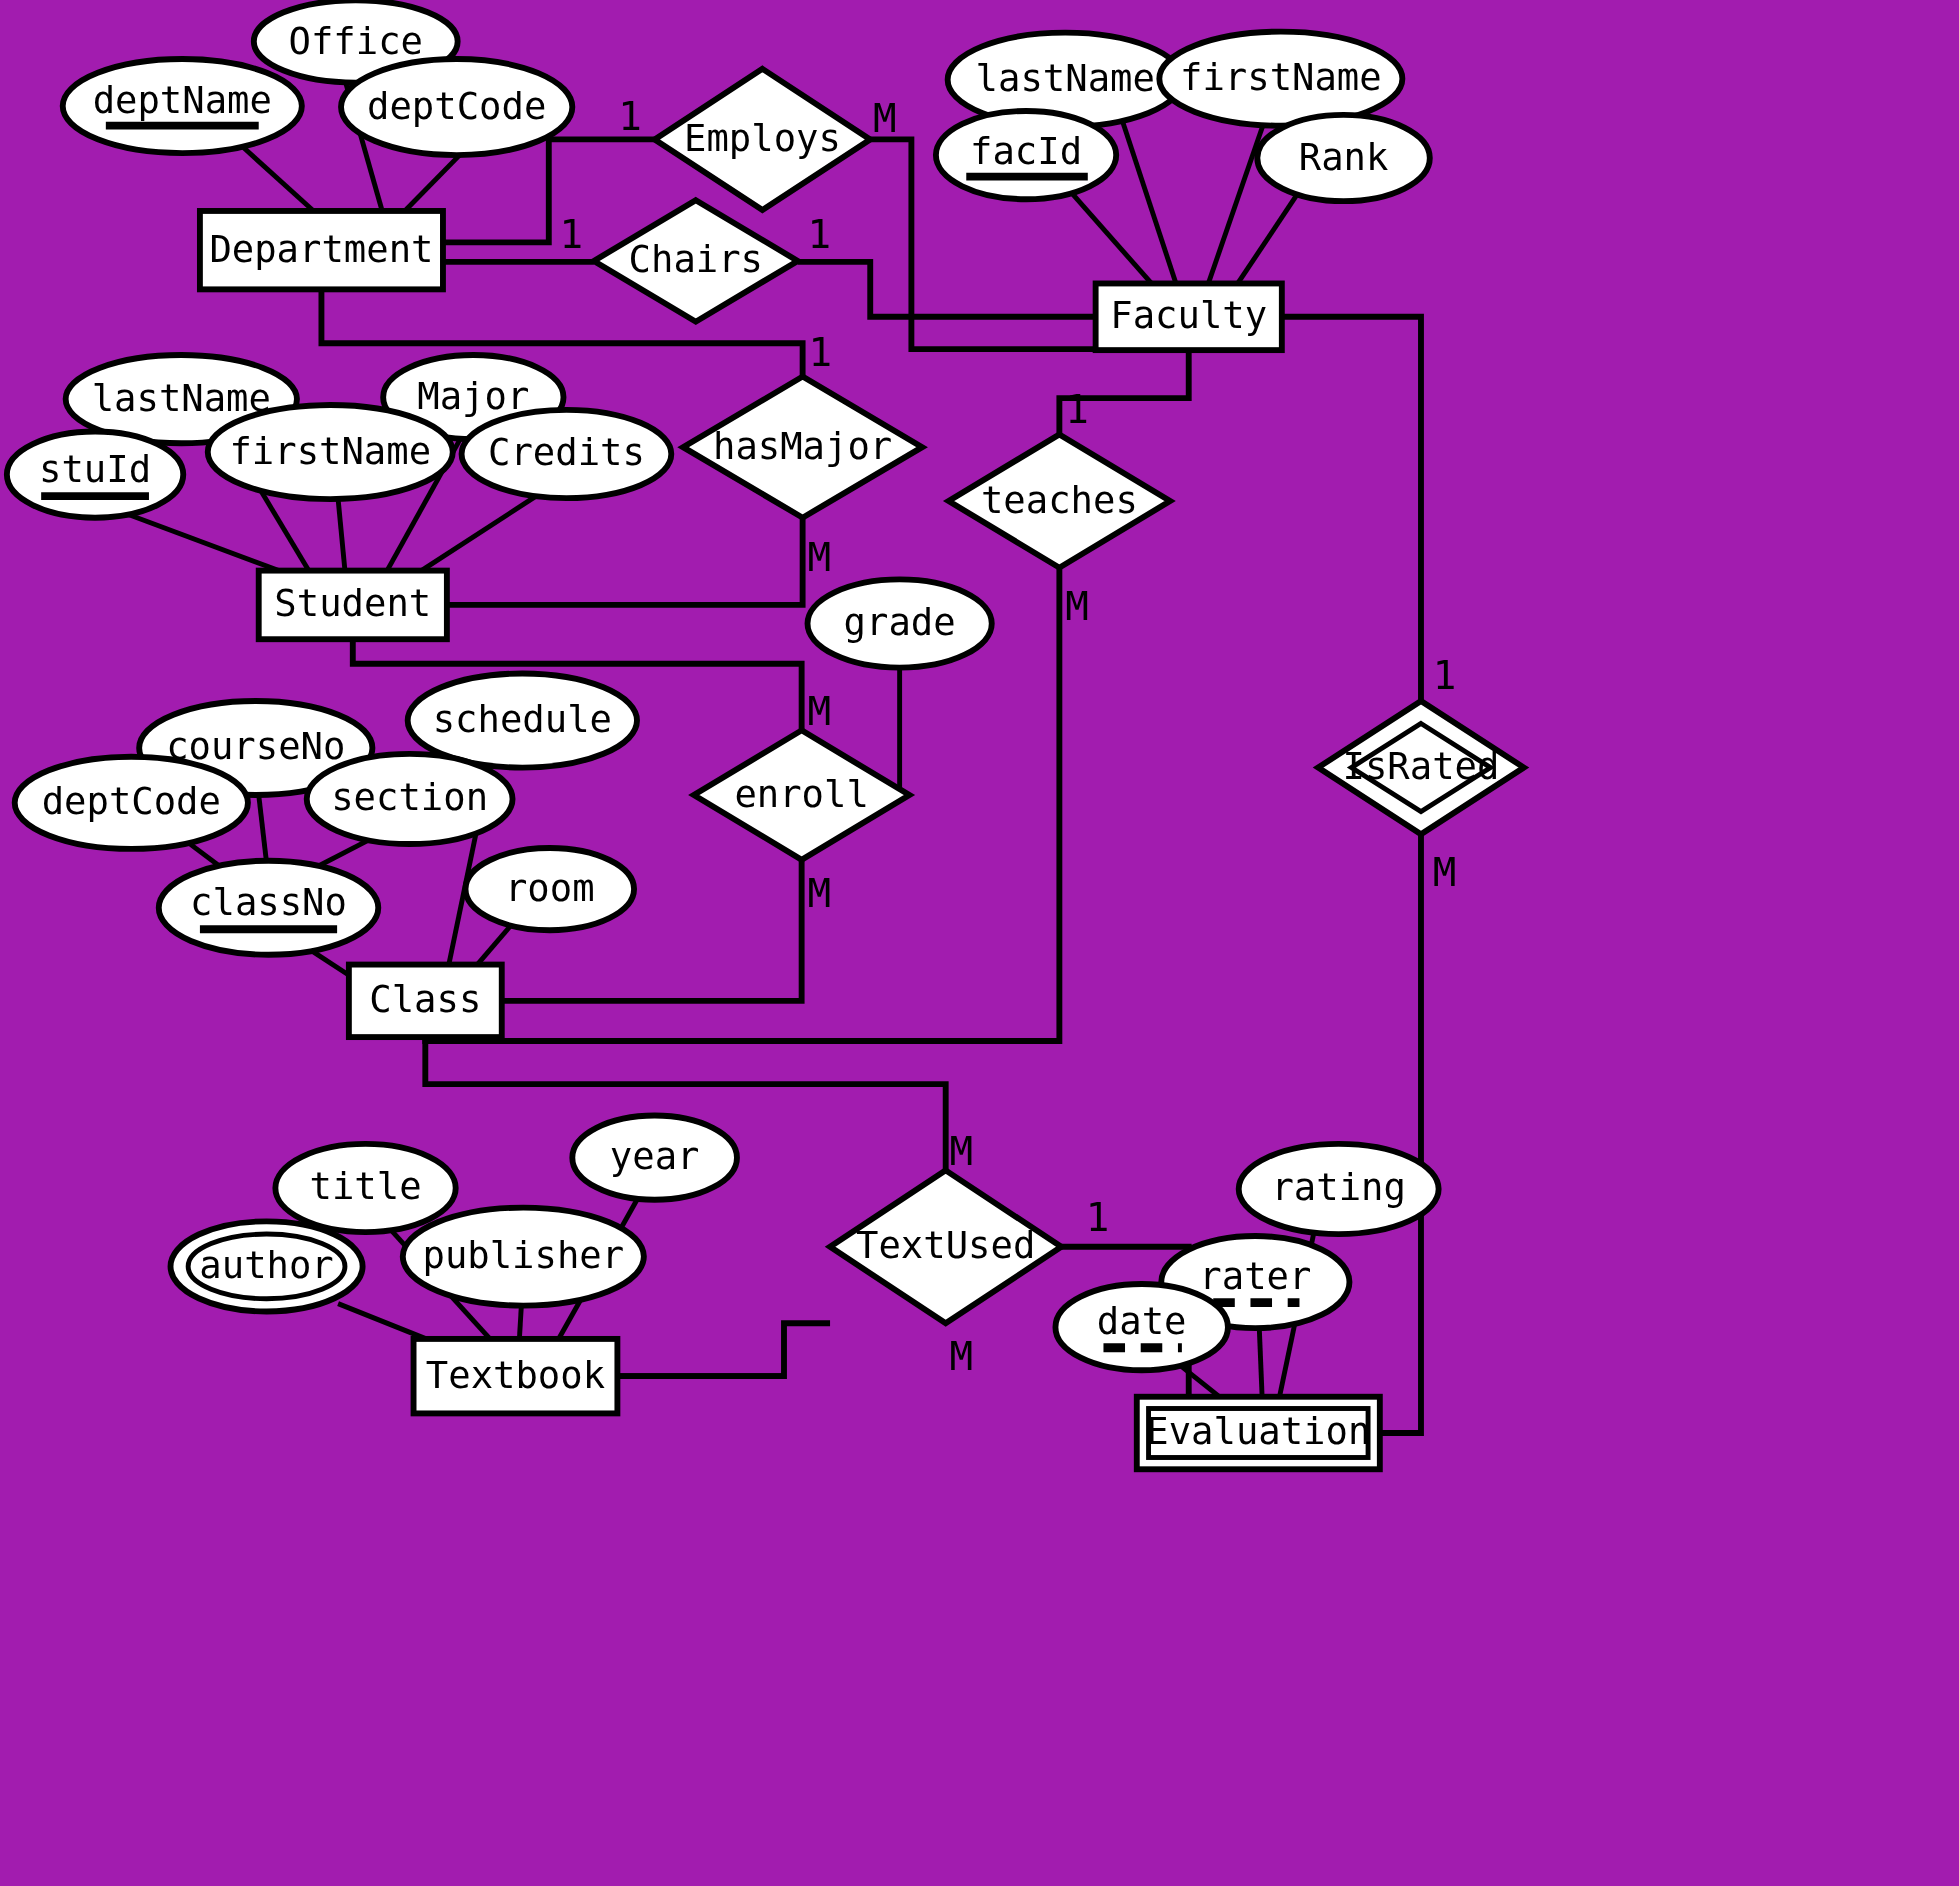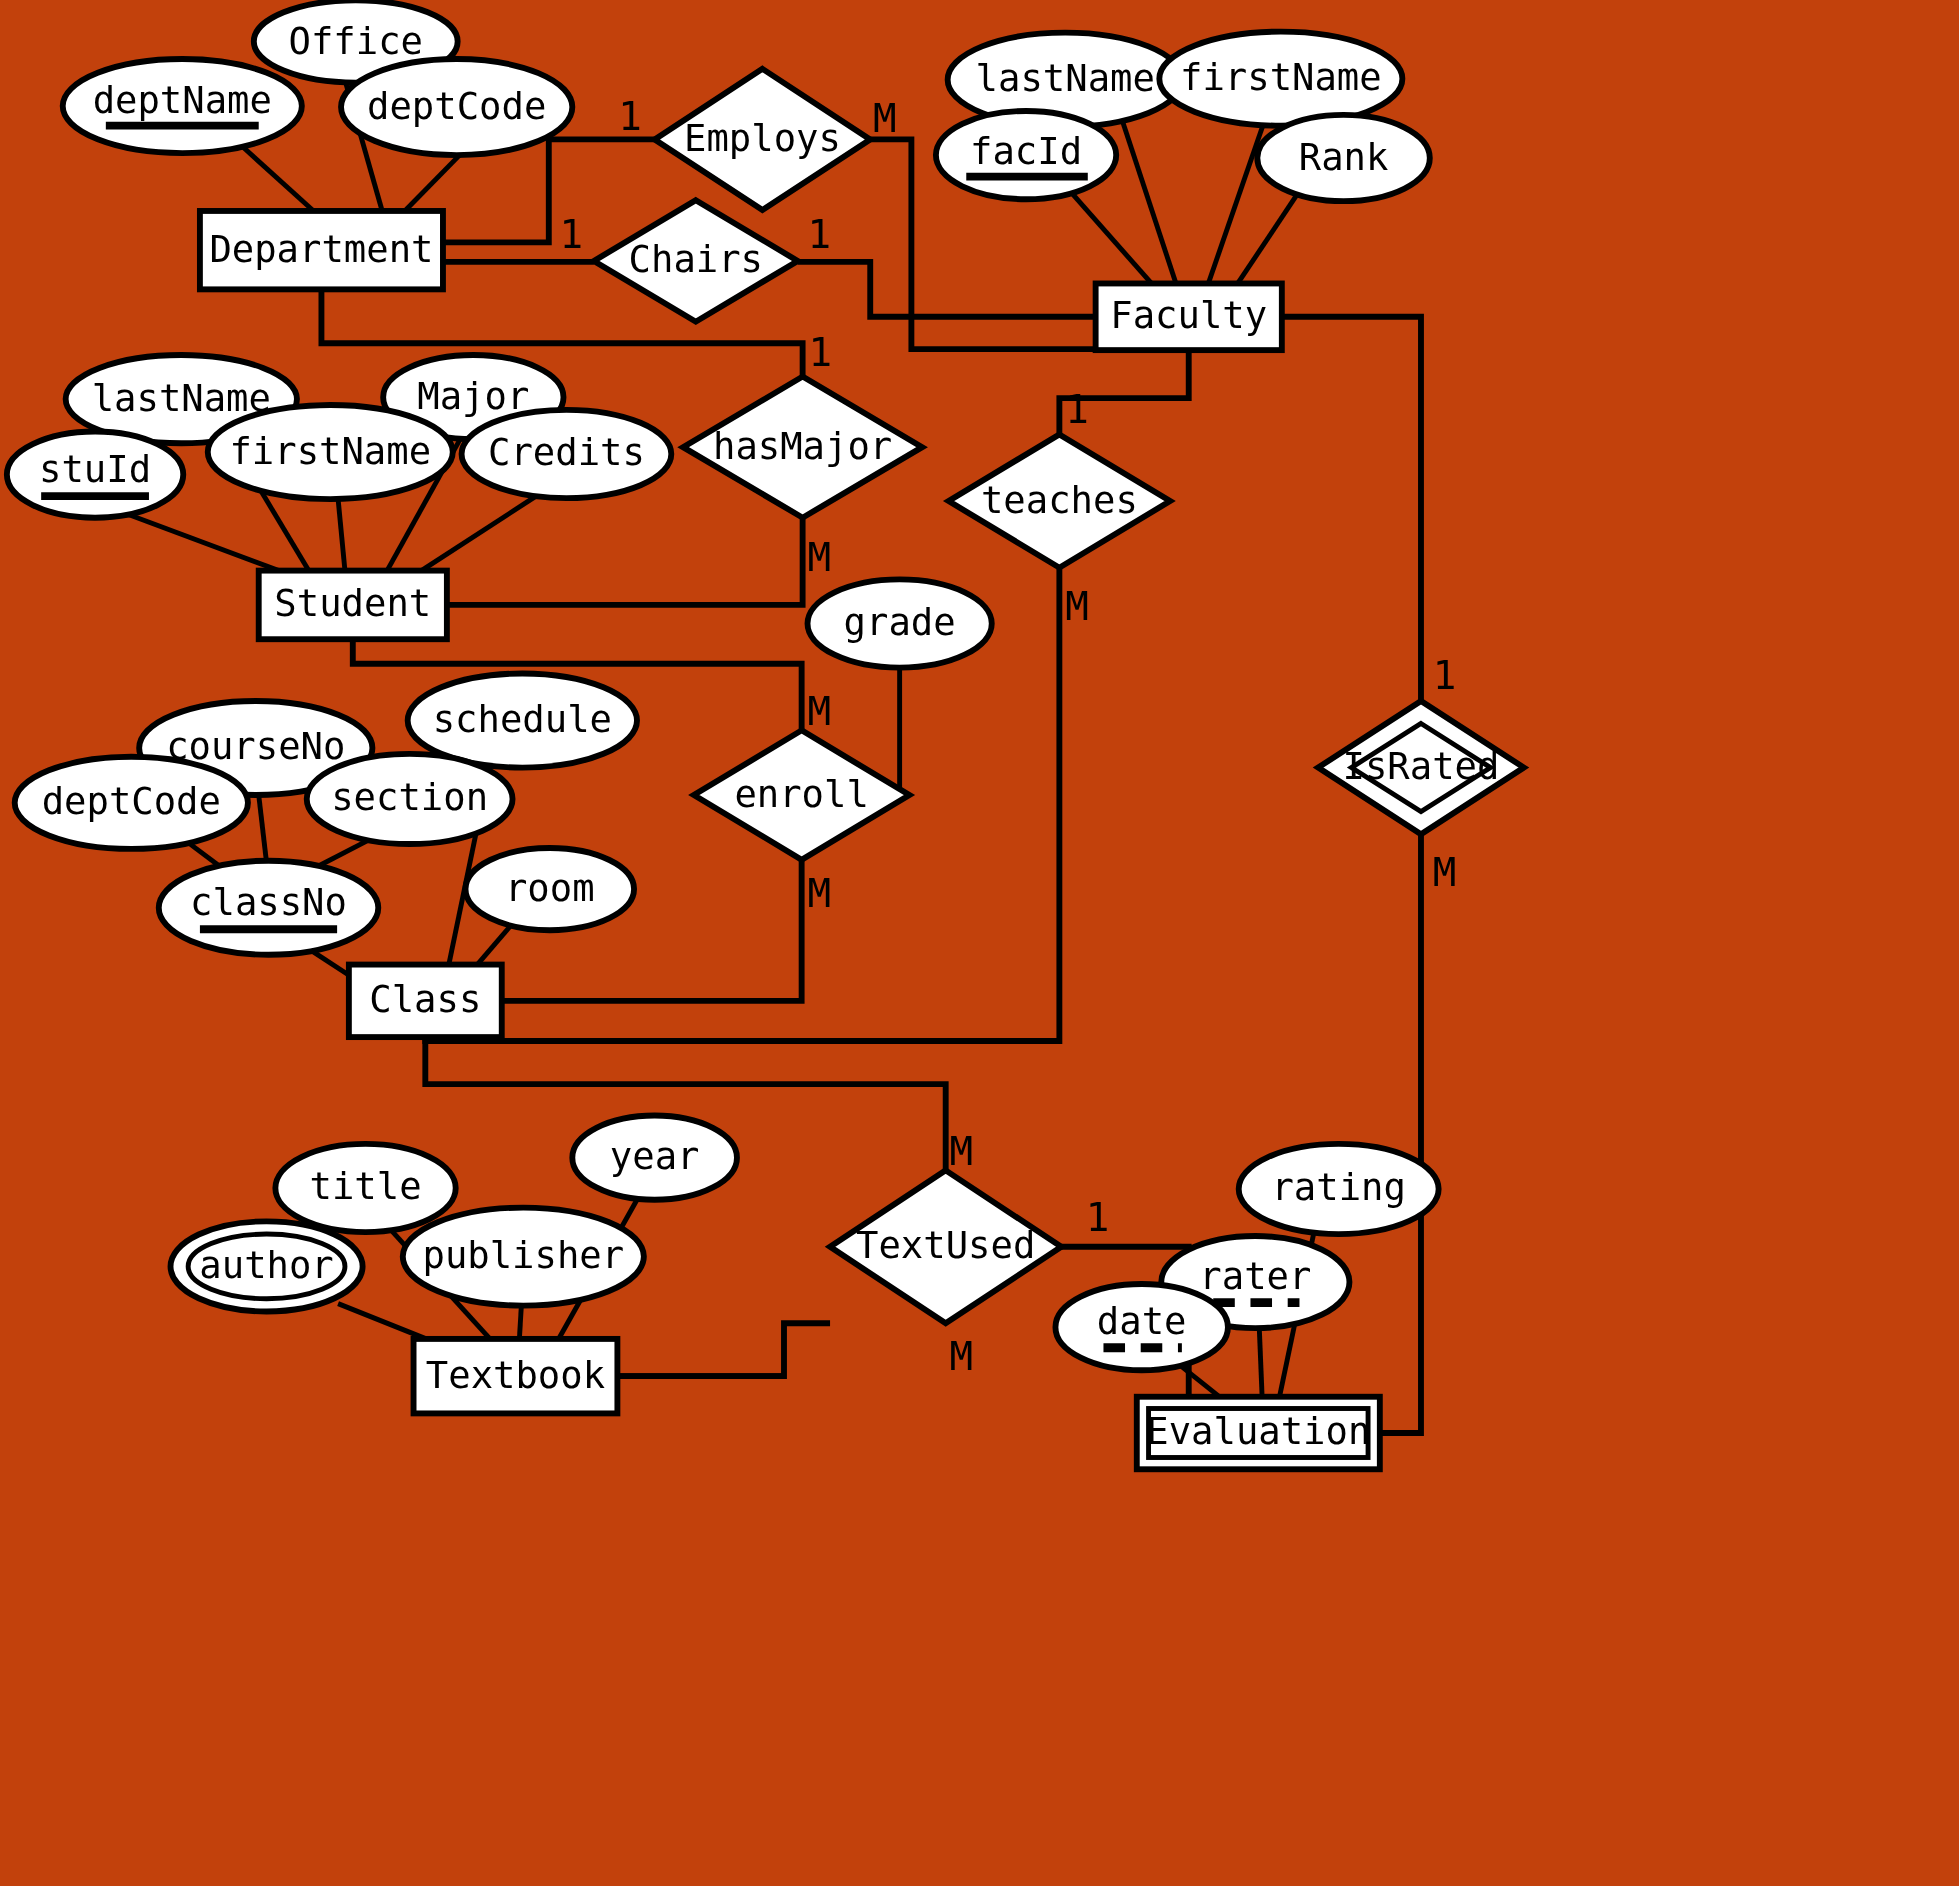--- a/index.html
+++ b/index.html
@@ -4,21 +4,21 @@
 <style>
   html, body {
     margin: 0;
     padding: 0;
     background: #ffffff;
   }
   #diagram-root {
     position: relative;
     width: 1959px;
     height: 1887px;
-    background: #c2410c;
+    background: #a21caf;
     font-family: "DejaVu Sans Mono", "Liberation Mono", monospace;
   }
   svg#er-canvas {
     position: absolute;
     left: 0;
     top: 0;
     width: 1959px;
     height: 1887px;
     display: block;
   }

